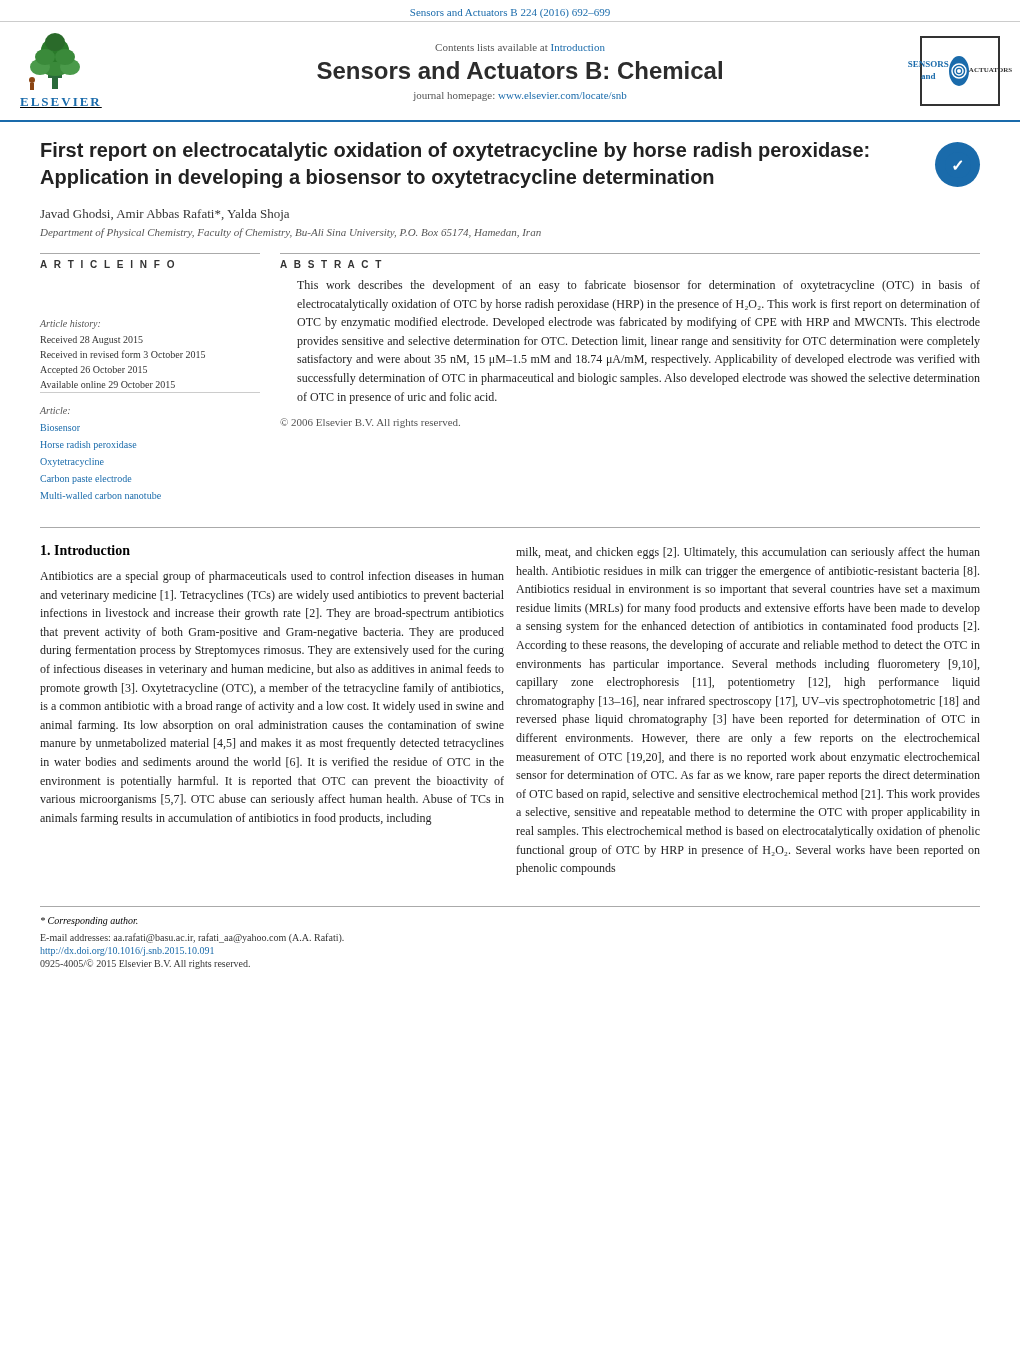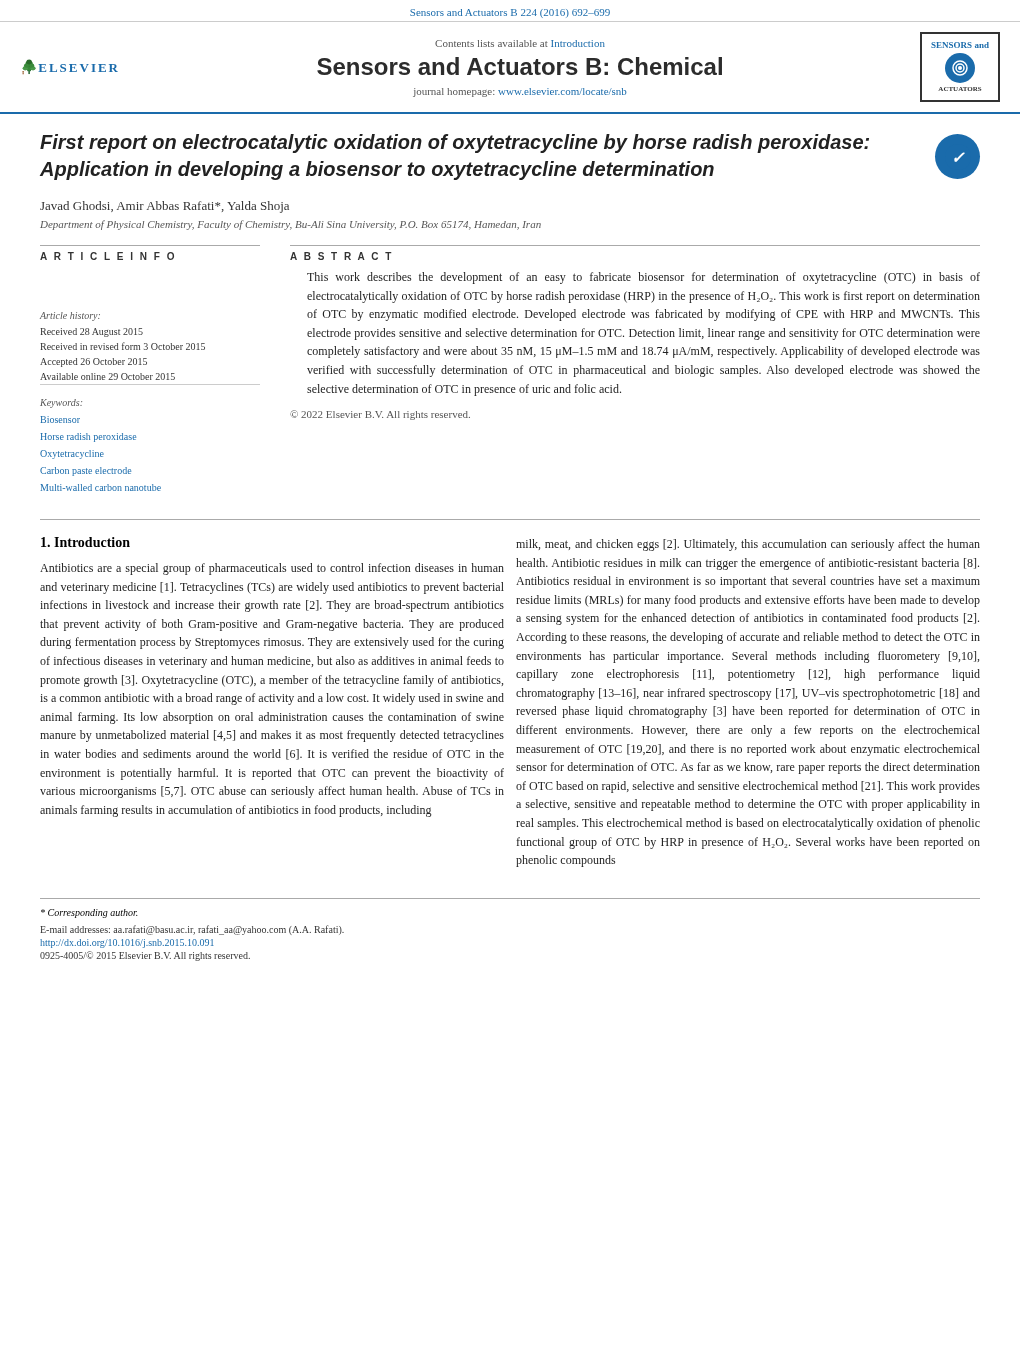--- a/index.html
+++ b/index.html
@@ -29,22 +29,24 @@
     
     .journal-header {
       display: flex;
       align-items: center;
       justify-content: space-between;
       padding: 10px 20px;
       border-bottom: 2px solid #1a6bab;
     }
     .elsevier-logo {
       display: flex;
-      align-items: center;
+      flex-direction: column;
+      align-items: flex-start;
       width: 100px;
+      text-decoration: underline;
     }
     .elsevier-tree {
       width: 70px;
       height: 60px;
     }
     .elsevier-label {
       font-size: 13px;
       font-weight: bold;
       color: #1a6bab;
       letter-spacing: 2px;
@@ -70,21 +72,20 @@
       font-size: 11px;
       color: #555;
       margin-top: 4px;
     }
     .journal-homepage a { color: #1a6bab; text-decoration: none; }
     .sensors-logo {
       width: 80px;
       height: 70px;
       border: 2px solid #333;
       display: flex;
-      flex-direction: column;
       align-items: center;
       justify-content: center;
       background: #fff;
       font-size: 8px;
       font-weight: bold;
       text-align: center;
       line-height: 1.3;
     }
     .sensors-logo .s-top {
       font-size: 9px;
@@ -112,21 +113,20 @@
       padding: 15px 40px;
     }
 
     
     .article-title-section {
       display: flex;
       align-items: flex-start;
       justify-content: center;
       margin-bottom: 10px;
       padding-bottom: 5px;
-      font-style: italic;
     }
     .article-title {
       font-size: 20px;
       font-weight: bold;
       color: #222;
       line-height: 1.35;
       flex: 1;
       padding-right: 20px;
       font-family: Arial, sans-serif;
     }
@@ -154,21 +154,21 @@
     .affiliation {
       font-size: 11px;
       font-style: italic;
       color: #555;
       margin-bottom: 15px;
     }
 
     
     .two-column {
       display: flex;
-      gap: 30px;
+      gap: 20px;
       margin-top: 10px;
     }
     .left-col {
       width: 220px;
       flex-shrink: 0;
       border-top: 1px solid #aaa;
       padding-top: 5px;
     }
     .right-col {
       flex: 1;
@@ -361,34 +361,34 @@
 
         <div class="article-info-block">
           <div class="info-label">Article history:</div>
           <div class="info-row">Received 28 August 2015</div>
           <div class="info-row">Received in revised form 3 October 2015</div>
           <div class="info-row">Accepted 26 October 2015</div>
           <div class="info-row">Available online 29 October 2015</div>
         </div>
 
         <div class="keywords-block">
-          <div class="info-label">Keywords:</div>
+          <div class="info-label">Article:</div>
           <div class="keyword-item">Biosensor</div>
           <div class="keyword-item">Horse radish peroxidase</div>
           <div class="keyword-item">Oxytetracycline</div>
           <div class="keyword-item">Carbon paste electrode</div>
           <div class="keyword-item">Multi-walled carbon nanotube</div>
         </div>
       </div>
 
       <div class="right-col">
         <div class="section-header">A B S T R A C T</div>
         <div class="abstract-text">
           <p>This work describes the development of an easy to fabricate biosensor for determination of oxytetracycline (OTC) in basis of electrocatalytically oxidation of OTC by horse radish peroxidase (HRP) in the presence of H₂O₂. This work is first report on determination of OTC by enzymatic modified electrode. Developed electrode was fabricated by modifying of CPE with HRP and MWCNTs. This electrode provides sensitive and selective determination for OTC. Detection limit, linear range and sensitivity for OTC determination were completely satisfactory and were about 35 nM, 15 μM–1.5 mM and 18.74 μA/mM, respectively. Applicability of developed electrode was verified with successfully determination of OTC in pharmaceutical and biologic samples. Also developed electrode was showed the selective determination of OTC in presence of uric and folic acid.</p>
-          <div class="copyright-line">© 2022 Elsevier B.V. All rights reserved.</div>
+          <div class="copyright-line">© 2006 Elsevier B.V. All rights reserved.</div>
         </div>
       </div>
 
     </div>
 
     <div class="body-divider"></div>
 
     <div class="intro-section">
 
       <div class="intro-left">

